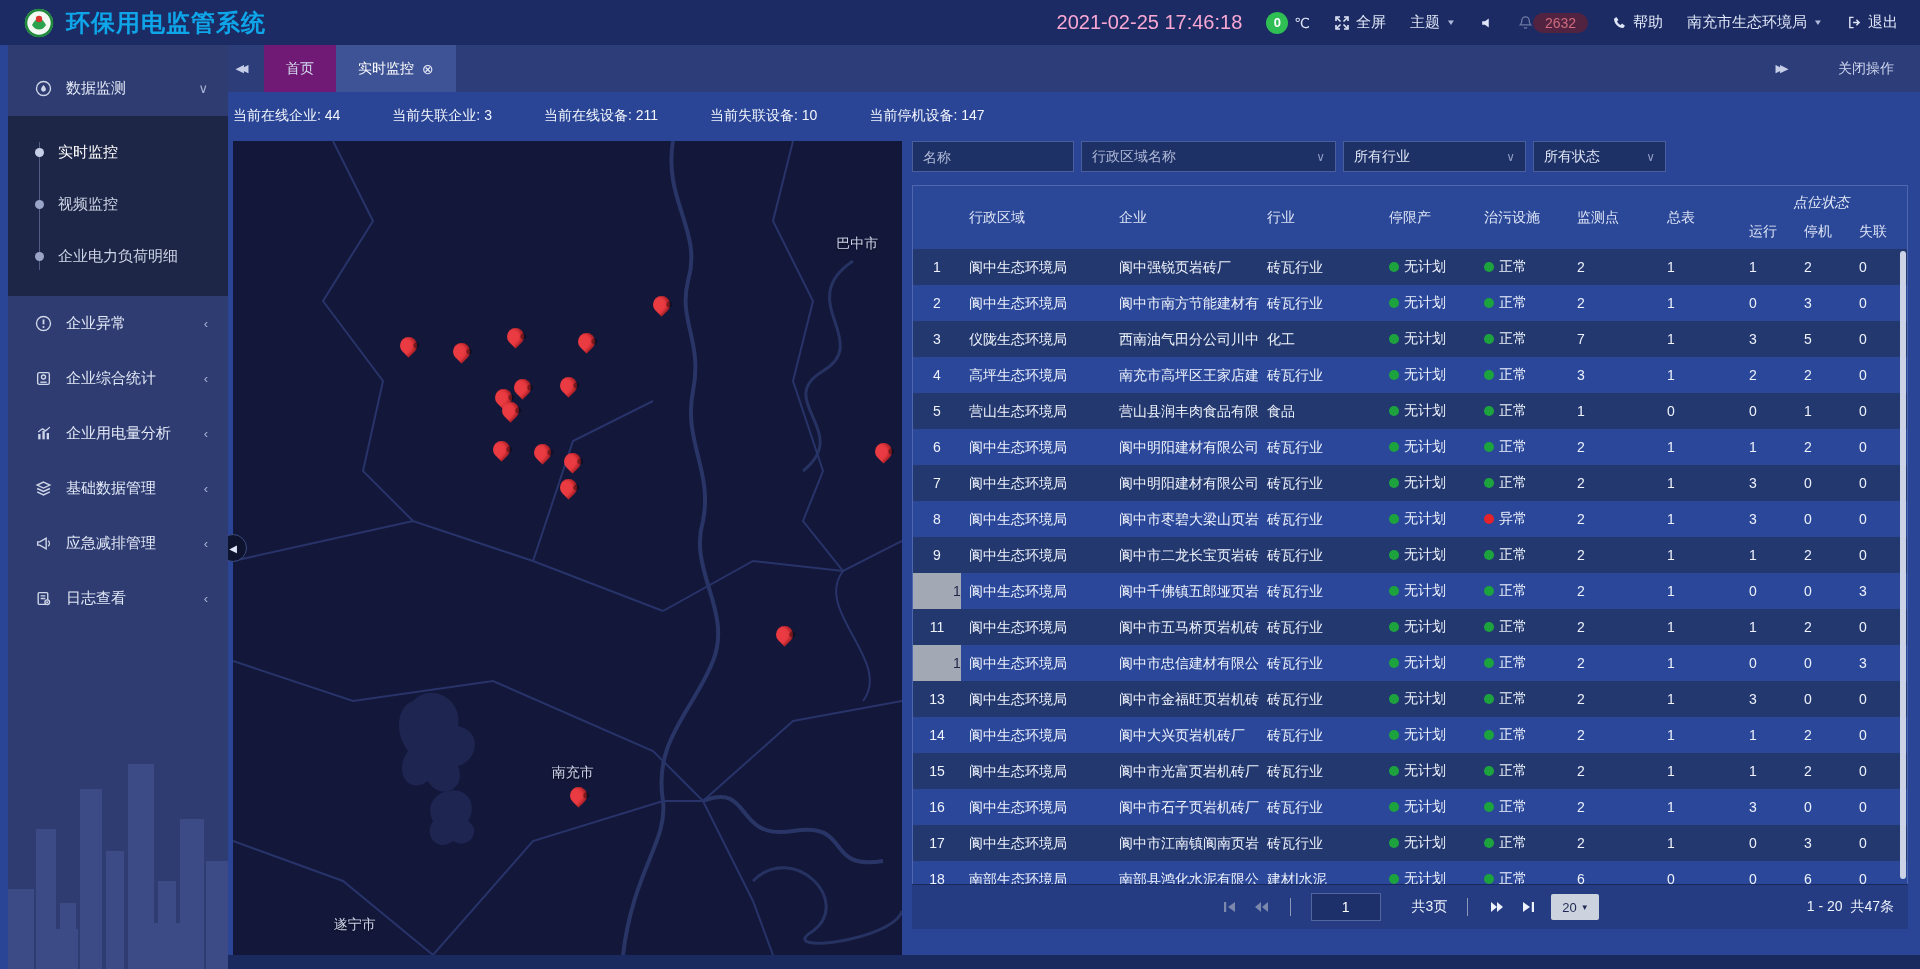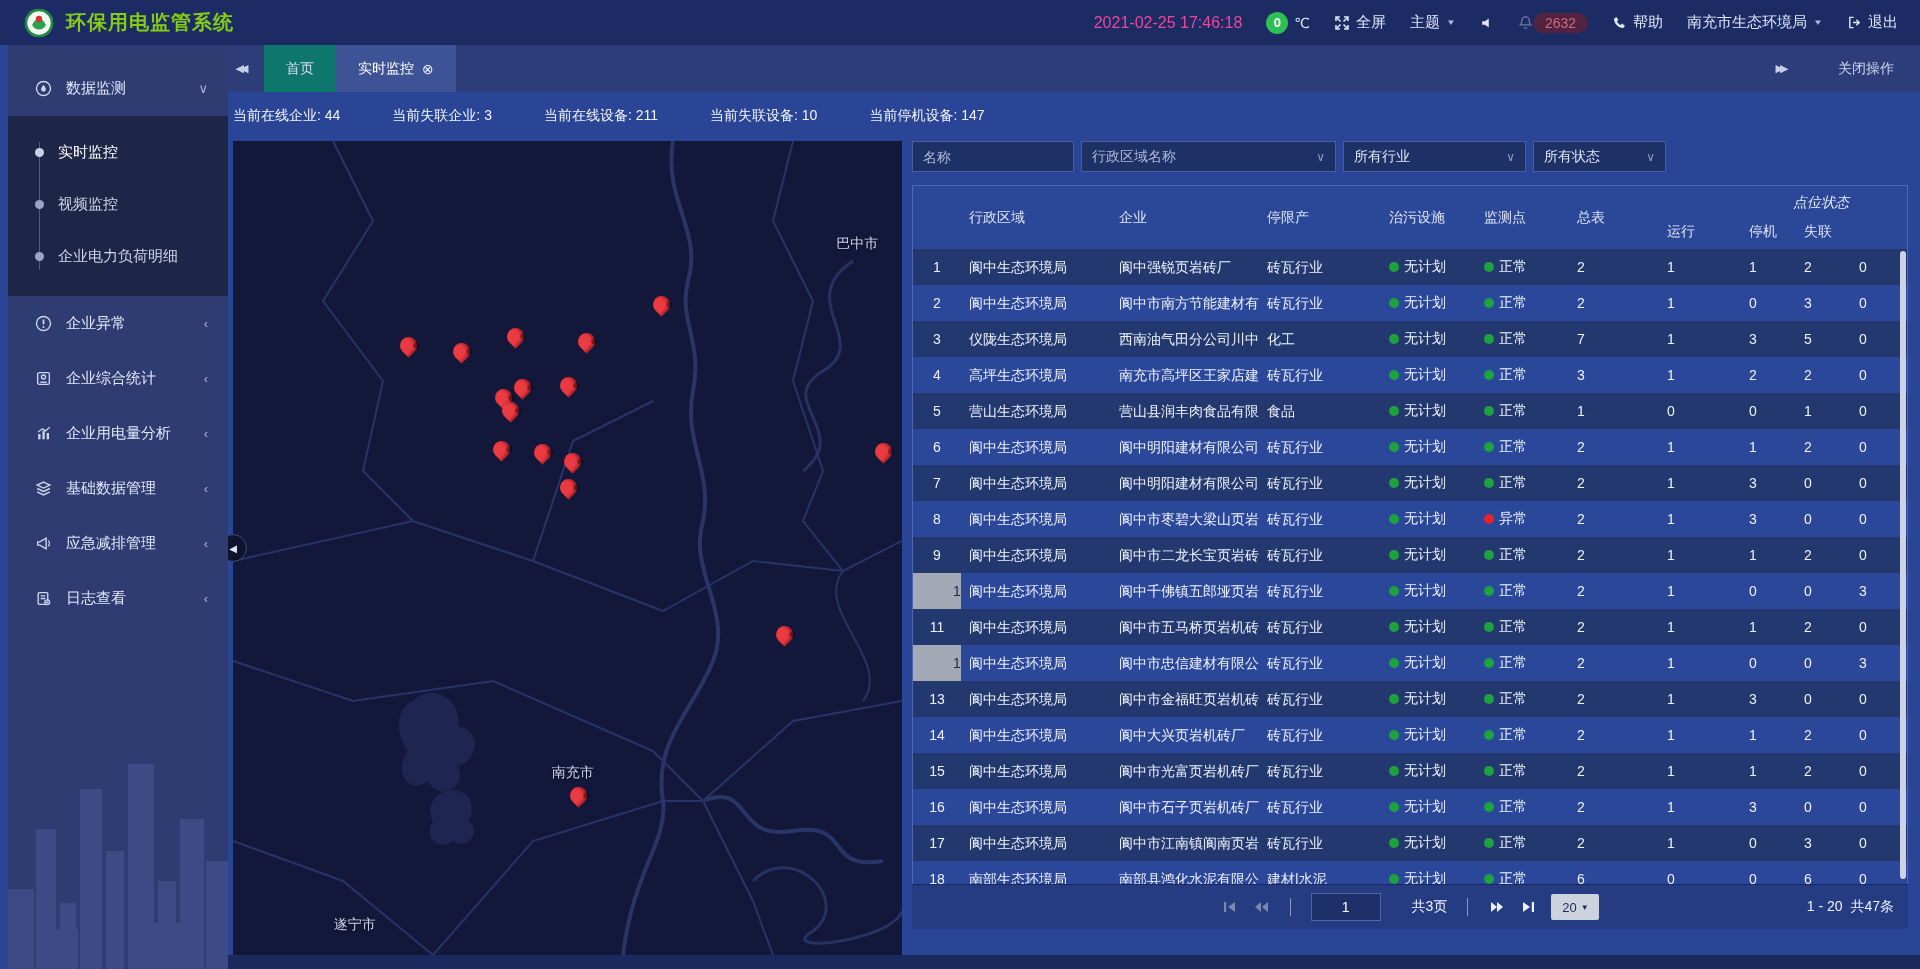--- a/index.html
+++ b/index.html
@@ -5,23 +5,23 @@
   * { box-sizing: border-box; margin: 0; padding: 0; }
   html,body { width:1920px; height:969px; overflow:hidden; }
   body { font-family:"Liberation Sans","DejaVu Sans",sans-serif; background:#2a4596; color:#e8edf9; }
   .app { position:relative; width:1920px; height:969px; }
 
   
   .topbar { position:absolute; left:0; top:0; width:1920px; height:45px; background:#1c2b63;
             display:flex; align-items:center; padding:0 22px 0 24px; z-index:30; }
   .brand { display:flex; align-items:center; gap:12px; }
   .logo { width:30px; height:30px; display:inline-flex; }
-  .app-title { font-size:20px; font-weight:bold; color:#84cc16; letter-spacing:1px; }
+  .app-title { font-size:24px; font-weight:bold; color:#0ea5e9; letter-spacing:1px; }
   .topbar-right { margin-left:auto; display:flex; align-items:center; gap:24px; font-size:15px; color:#dfe6f7; }
-  .datetime { font-size:16px; color:#ec4899; }
+  .datetime { font-size:20px; color:#f9a8d4; }
   .temp { display:flex; align-items:center; gap:6px; }
   .temp-badge { width:22px; height:22px; border-radius:50%; background:#2fbe54; color:#fff; font-size:13px;
                 display:inline-flex; align-items:center; justify-content:center; font-weight:bold; }
   .temp-unit { font-size:14px; color:#dfe6f7; }
   .top-item { display:inline-flex; align-items:center; gap:6px; cursor:pointer; white-space:nowrap; }
   .caret { font-size:10px; color:#aeb9dc; transform:scaleY(.8); }
   .notif { display:inline-flex; align-items:center; gap:0; }
   .notif-badge { background:#512340; color:#cf6b7e; border-radius:11px; padding:2px 12px; font-size:14px; }
   .icon-dim { opacity:.55; }
   .isvg { display:inline-flex; vertical-align:middle; }
@@ -43,21 +43,21 @@
   .skyline { position:absolute; left:0; bottom:0; width:220px; height:235px; opacity:.30; pointer-events:none; }
   .skyline div { position:absolute; bottom:0; background:#5d6fb3; }
 
   
   .main { position:absolute; left:220px; top:45px; width:1700px; height:924px; }
   .tabbar { position:relative; height:47px; background:#2c3d7a; display:flex; align-items:stretch; }
   .tab-scroll { width:44px; display:flex; align-items:center; justify-content:center; color:#c7cfe8;
                 font-size:11px; letter-spacing:-4px; cursor:pointer; padding-right:4px; }
   .tabs { display:flex; }
   .tab { display:flex; align-items:center; gap:8px; padding:0 22px; font-size:14px; color:#d6ddf1;
-         background:#0f766e; cursor:pointer; }
+         background:#701a75; cursor:pointer; }
   .tab.active { background:#3e5296; color:#ffffff; }
   .tab .close { font-size:14px; color:#e8edf9; }
   .tabbar-right { margin-left:auto; display:flex; align-items:center; gap:34px; padding-right:26px; }
   .close-ops { font-size:14px; color:#cdd5ec; cursor:pointer; }
 
   .content { position:absolute; left:0; top:47px; width:1700px; height:877px; background:#2a4596; }
   .statsbar { position:absolute; left:13px; top:0; height:47px; display:flex; align-items:center; gap:52px;
               font-size:14px; color:#f2f5fc; }
   .stat-item { white-space:nowrap; }
 
@@ -446,20 +446,21 @@
             <span>所有状态</span>
             <span class="chev">∨</span>
           </div>
         </div>
 
         <div class="table-block">
           <div class="thead">
             <div class="hc"></div>
             <div class="hc">行政区域</div>
             <div class="hc">企业</div>
+            <div class="hc">行业</div>
             <div class="hc">停限产</div>
             <div class="hc">治污设施</div>
             <div class="hc">监测点</div>
             <div class="hc">总表</div>
             <div class="hc sub">运行</div>
             <div class="hc sub">停机</div>
             <div class="hc sub">失联</div>
             <div class="group-label">点位状态</div>
           </div>
           <div class="rows-wrap" id="rows">

